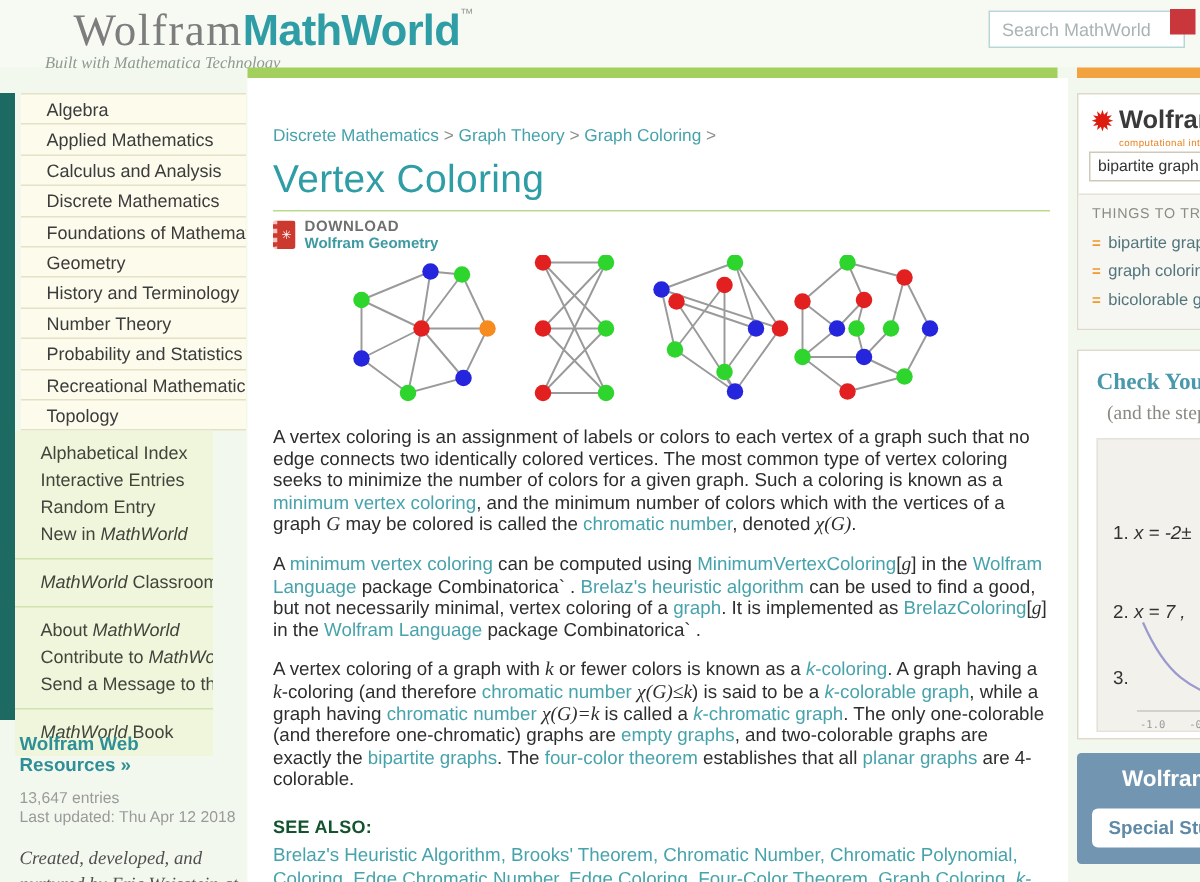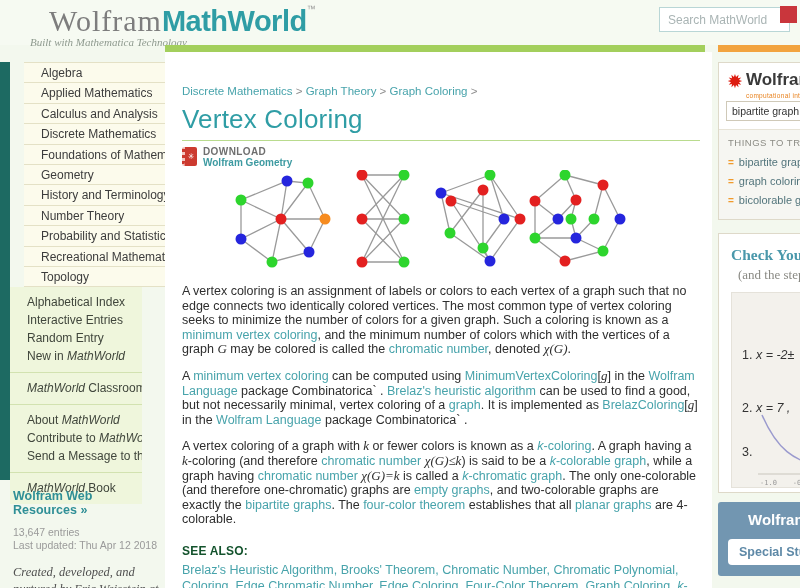--- a/index.html
+++ b/index.html
@@ -15,21 +15,21 @@
   .logo-tag { position:absolute; left:30px; top:36px; font-family:"Liberation Serif", serif; font-style:italic; font-size:11px; color:#8e9a8e; }
   .site-tag { position:absolute; left:253px; top:17px; font-size:13px; color:#93a493; }
   .search { position:absolute; left:659px; top:7px; width:131px; height:25px; border:1px solid #b9d6d6; background:#fff; font-size:12px; color:#444; padding:0 8px; outline:none; }
   .search::placeholder { color:#a9b4b4; }
   .corner-red { position:absolute; left:780px; top:6px; width:17px; height:17px; background:#c9363c; }
   .bar-green { position:absolute; left:165px; top:45px; width:540px; height:7px; background:#a3cf5c; }
   .bar-orange { position:absolute; left:718px; top:45px; width:82px; height:7px; background:#f2a33f; }
 
   
   .strip { position:absolute; left:0; top:62px; width:10px; height:418px; background:#1d6a62; }
-  .menuA { position:absolute; left:24px; top:62px; width:150px; background:#fcfbec; border-top:1px solid #e4e1c6; }
+  .menuA { position:absolute; left:14px; top:62px; width:150px; background:#fcfbec; border-top:1px solid #e4e1c6; }
   .menuA .it1 { height:20.4px; line-height:20.4px; padding-left:17px; font-size:12px; color:#3c3c3c; border-bottom:1px solid #e4e1c6; cursor:pointer; white-space:nowrap; overflow:hidden; }
   .menuB { position:absolute; left:10px; top:287px; width:132px; background:#eff6dc; }
   .menuB .grp { padding:6px 0 7px 0; border-bottom:1px solid #d2e2b0; }
   .menuB .grp:last-child { border-bottom:none; }
   .menuB .it2 { height:18px; line-height:18px; padding-left:17px; font-size:12px; color:#40463c; cursor:pointer; white-space:nowrap; overflow:hidden; }
   .menuB .it2 .it { font-style:italic; }
   .resources { position:absolute; left:13px; top:489px; width:146px; }
   .res-head { font-size:12.5px; font-weight:bold; color:#2f8f96; cursor:pointer; }
   .res-gray { font-size:10.5px; color:#9a9a9a; line-height:13px; }
   .res-gray.first { margin-top:9px; }

